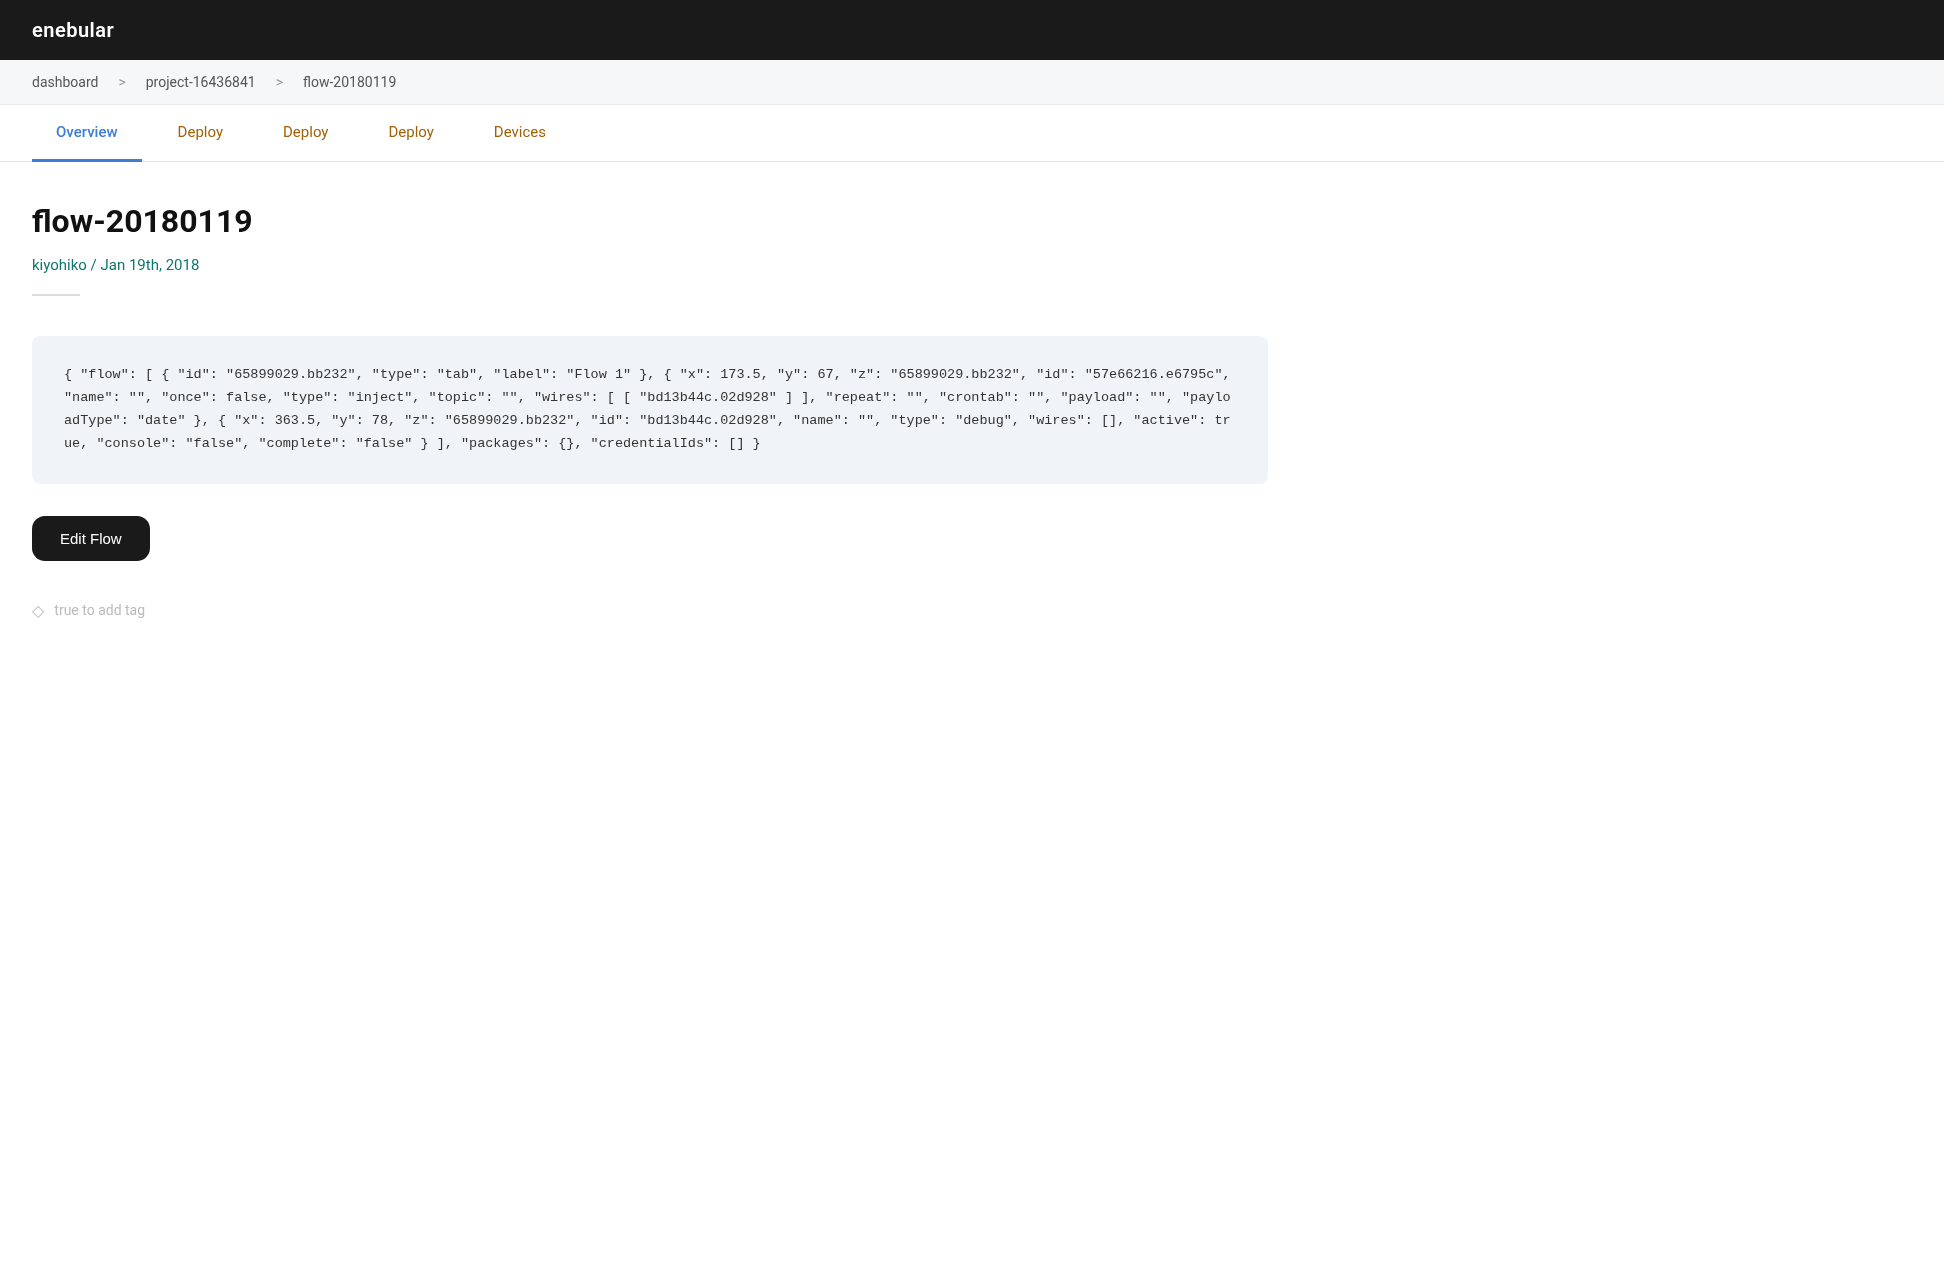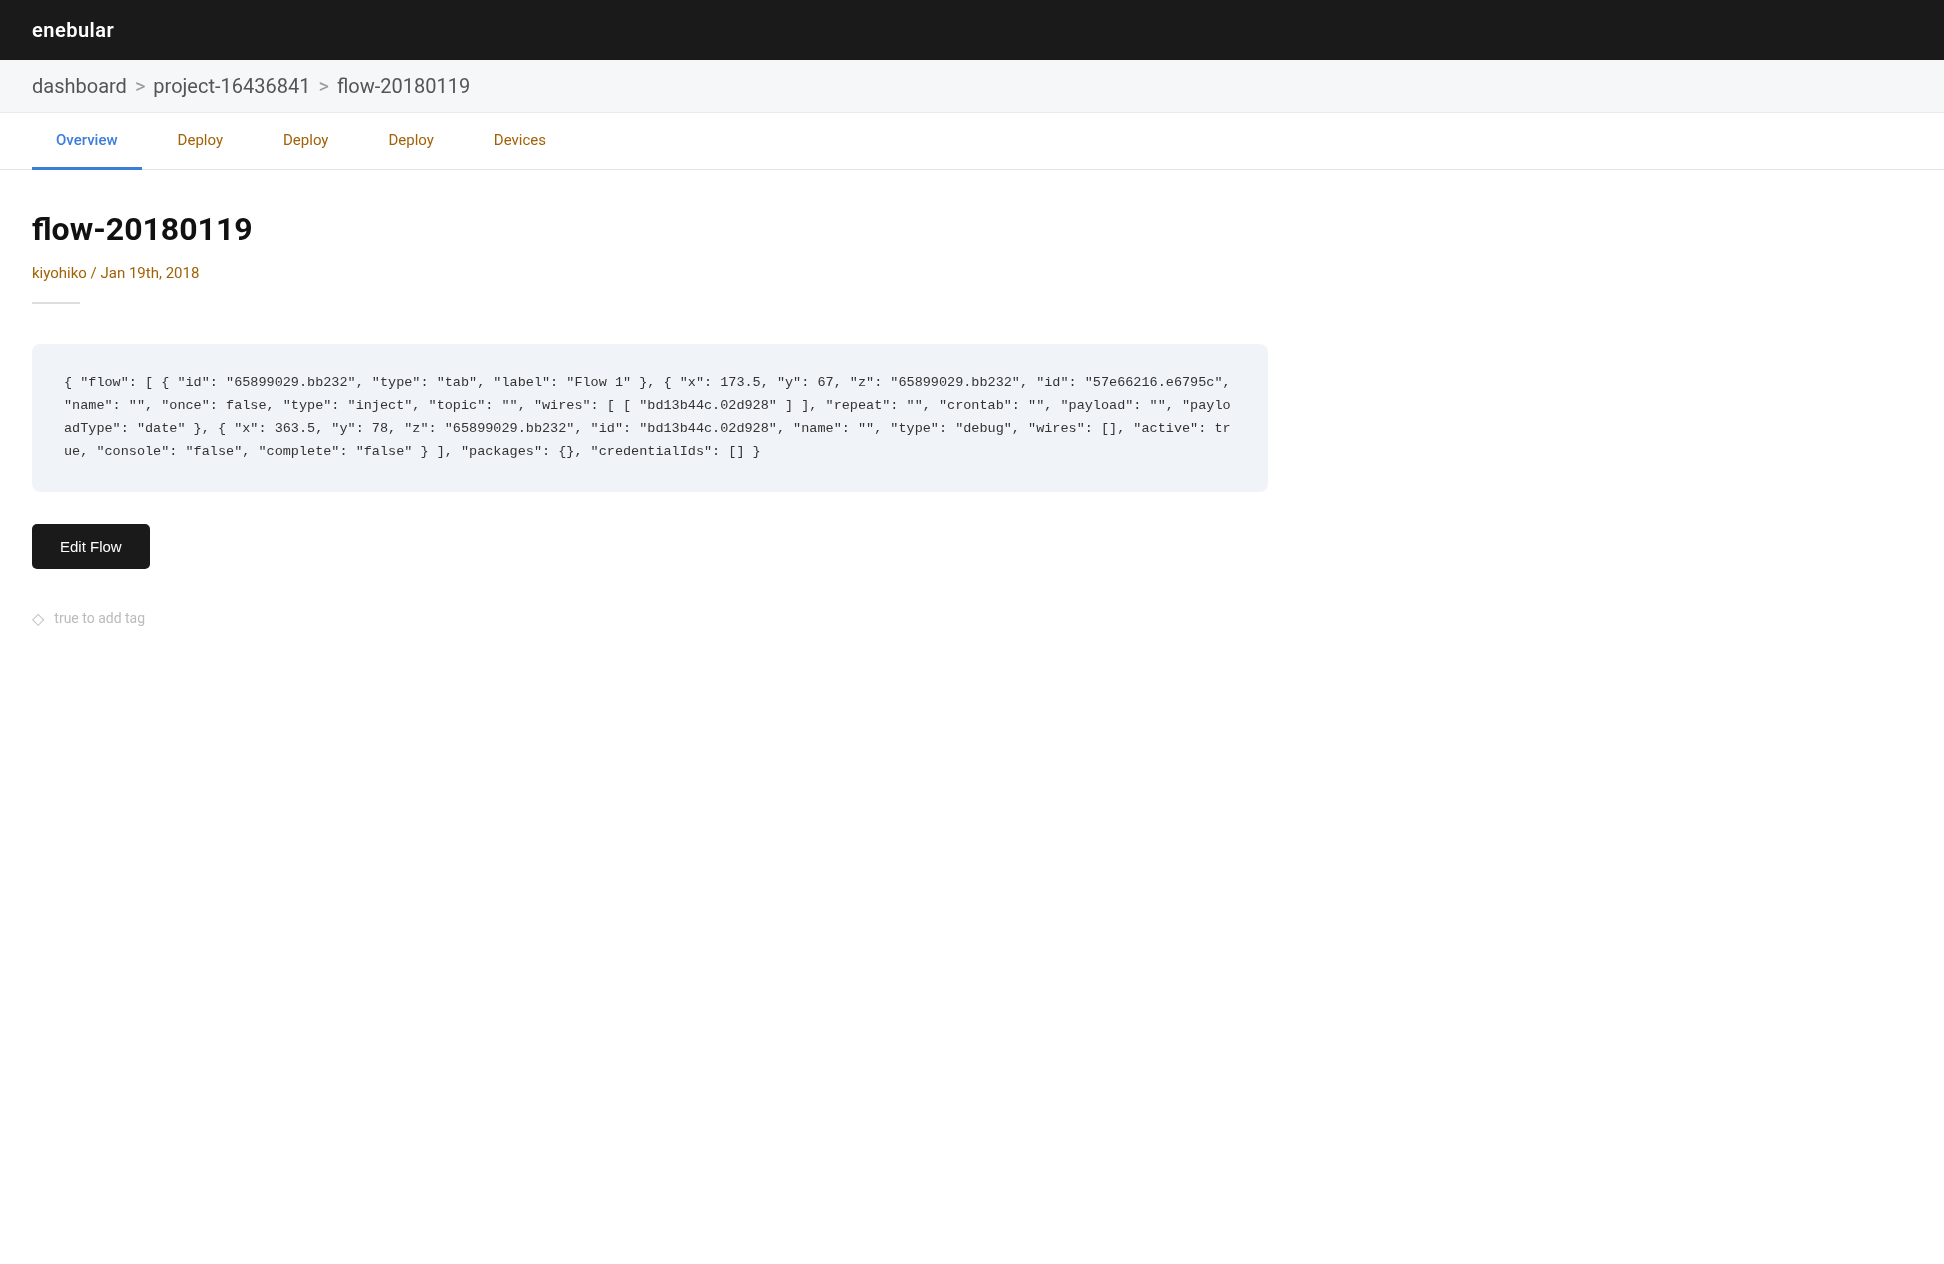--- a/index.html
+++ b/index.html
@@ -30,22 +30,22 @@
       letter-spacing: 0.5px;
     }
 
     
     .breadcrumb-bar {
       background: #f5f7f9;
       padding: 14px 32px;
       border-bottom: 1px solid #e8eaec;
       display: flex;
       align-items: center;
-      gap: 8px;
-      font-size: 20px;
+      gap: 20px;
+      font-size: 14px;
       color: #555;
     }
 
     .breadcrumb-separator {
       color: #999;
     }
 
     
     .tabs-bar {
       padding: 0 32px;
@@ -79,21 +79,21 @@
 
     .flow-title {
       font-size: 32px;
       font-weight: 700;
       color: #111;
       margin-bottom: 16px;
     }
 
     .flow-meta {
       font-size: 15px;
-      color: #a16207;
+      color: #0f766e;
       margin-bottom: 16px;
     }
 
     .divider {
       width: 48px;
       height: 2px;
       background: #ddd;
       margin: 20px 0 40px 0;
     }
 
@@ -109,21 +109,21 @@
       margin-bottom: 32px;
       word-break: break-all;
       white-space: pre-wrap;
     }
 
     
     .edit-flow-btn {
       background: #1a1a1a;
       color: #fff;
       border: none;
-      border-radius: 5px;
+      border-radius: 13px;
       padding: 14px 28px;
       font-size: 15px;
       font-weight: 500;
       cursor: pointer;
       margin-bottom: 40px;
     }
 
     
     .tag-row {
       display: flex;

